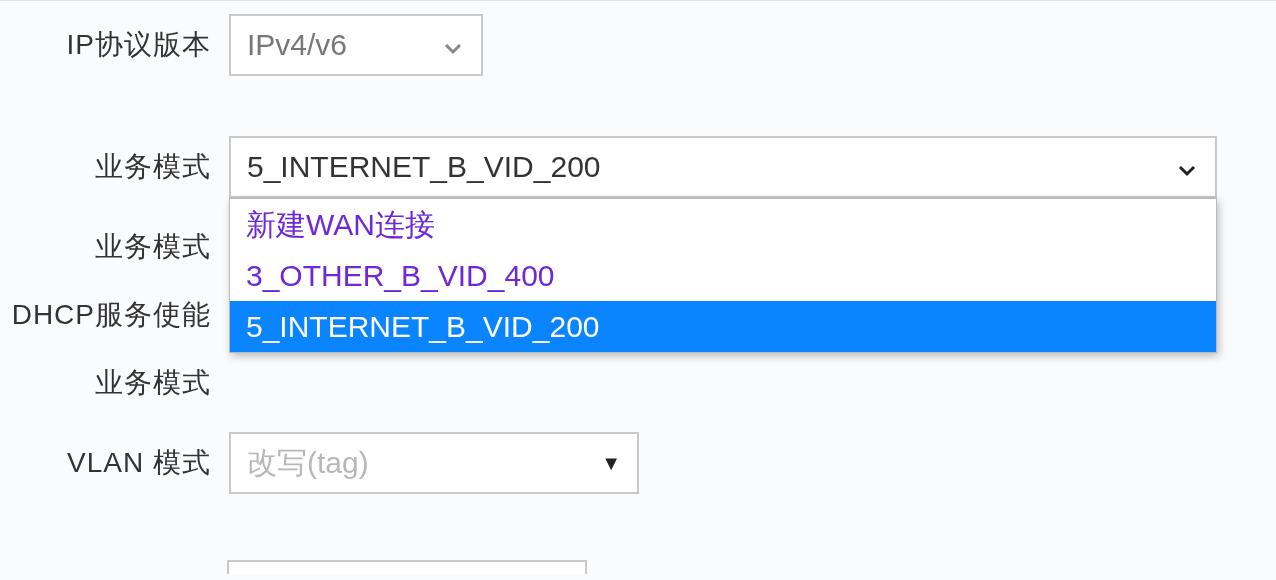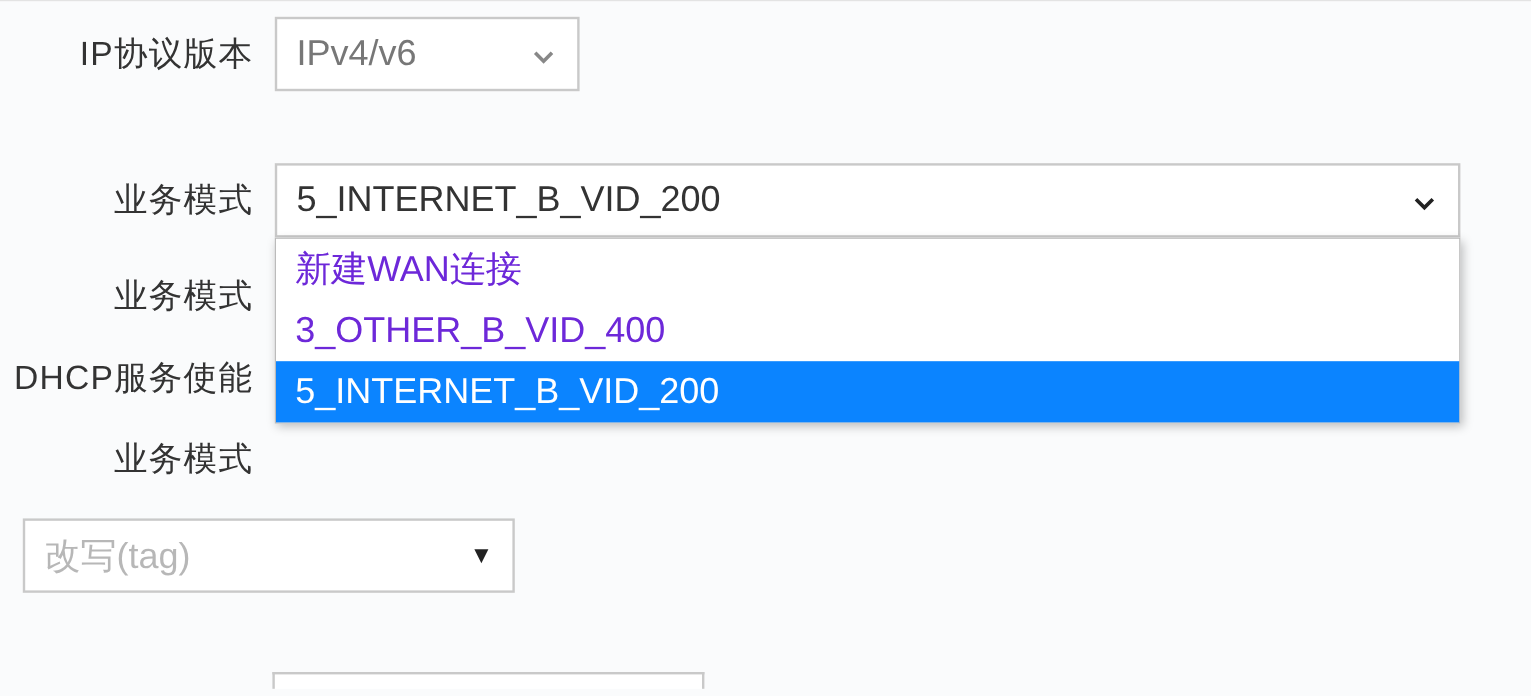--- a/index.html
+++ b/index.html
@@ -161,19 +161,20 @@
 
 <div class="form-row">
   <div class="form-label" style="margin-left:-28px; width:238px;">DHCP服务使能</div>
 </div>
 
 <div class="form-row">
   <div class="form-label">业务模式</div>
 </div>
 
 <div class="form-row" style="margin-bottom:10px;">
+  <div class="form-label">VLAN 模式</div>
   <div class="partial-select">
     <span style="opacity:0.35">改写(tag)</span>
     <span style="font-size:20px; color:#222;">▼</span>
   </div>
 </div>
 
 <div class="bottom-partial"></div>
 
 </body></html>

